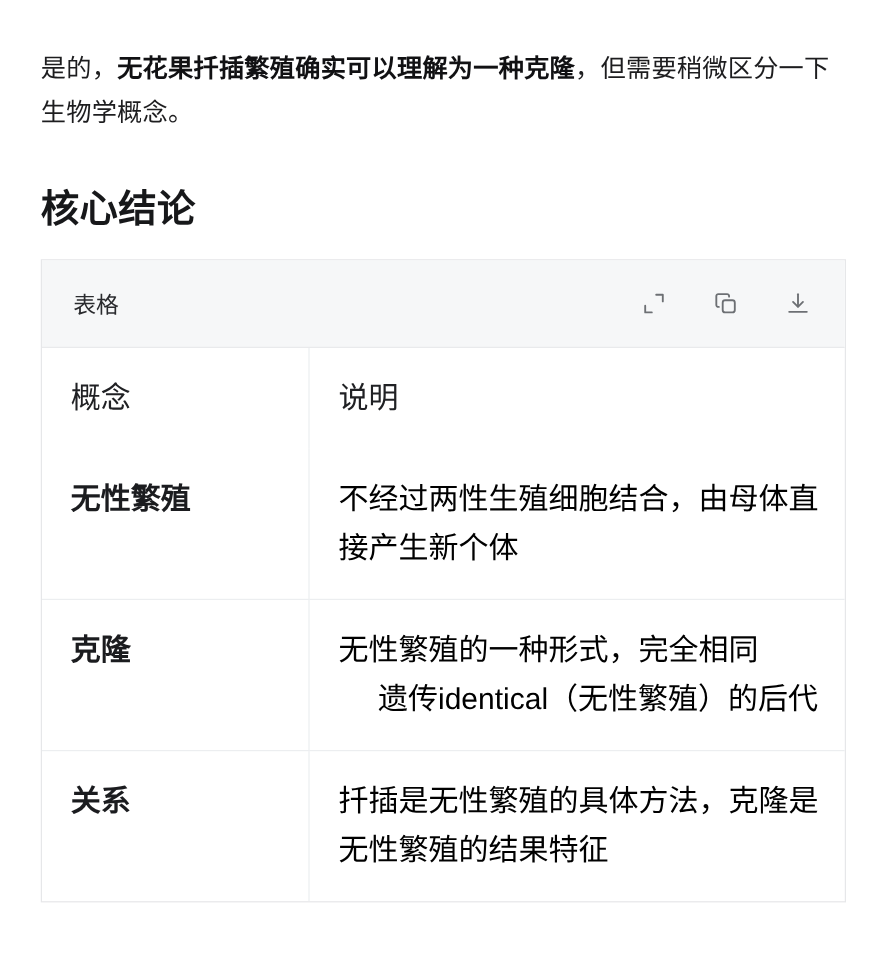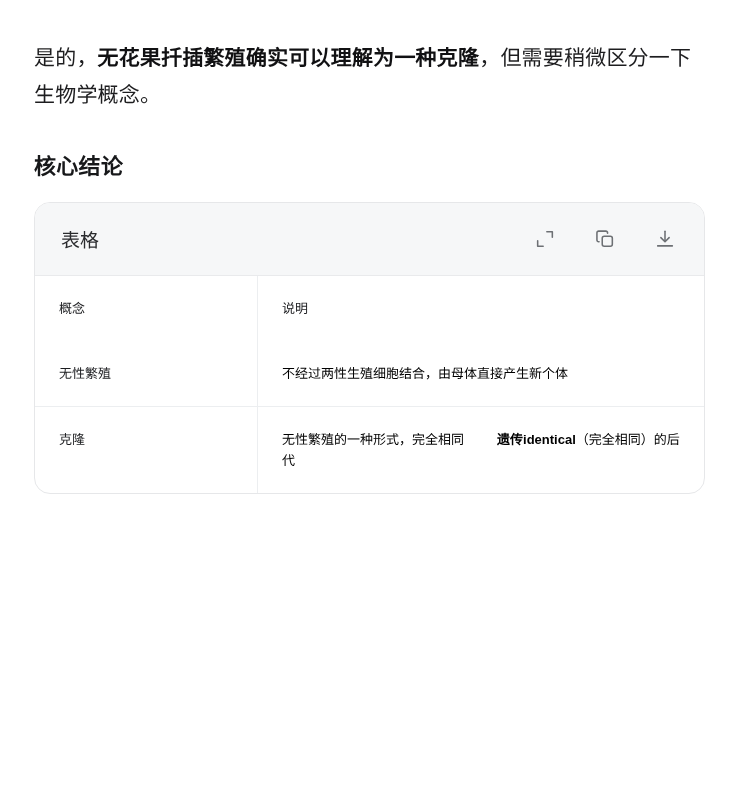--- a/index.html
+++ b/index.html
@@ -26,29 +26,29 @@
     line-height: 1.75;
     color: #1d1d1f;
     letter-spacing: 0.2px;
     margin: 0 0 34px 0;
   }
   .intro .strong {
     font-weight: 700;
     color: #111113;
   }
   .section-title {
-    font-size: 22px;
+    font-size: 32px;
     font-weight: 700;
     color: #17181a;
     margin: 0 0 22px 0;
     letter-spacing: 0.3px;
   }
   .table-card {
     border: 1px solid #e6e7e9;
-    border-radius: 16px;
+    border-radius: 0;
     background: #ffffff;
     overflow: hidden;
     box-shadow: 0 0 0 0 rgba(0,0,0,0);
   }
   .table-card-header {
     background: #f6f7f8;
     height: 72px;
     display: flex;
     align-items: center;
     padding: 0 26px 0 26px;
@@ -79,47 +79,47 @@
   table.data-table {
     width: 100%;
     border-collapse: collapse;
     table-layout: fixed;
   }
   table.data-table th,
   table.data-table td {
     text-align: left;
     vertical-align: top;
     padding: 22px 22px 22px 24px;
-    font-size: 13px;
+    font-size: 25px;
     line-height: 1.62;
     border-bottom: 1px solid #eceef0;
   }
   table.data-table tr:last-child th,
   table.data-table tr:last-child td {
     border-bottom: none;
   }
   table.data-table th {
     width: 176px;
-    font-weight: 400;
+    font-weight: 700;
     color: #1b1c1f;
     border-right: 1px solid #eceef0;
   }
   table.data-table td {
     color: #000000;
     font-weight: 400;
   }
   table.data-table thead th,
   table.data-table thead td {
     font-weight: 400;
     color: #202124;
   }
   .hdr-cell {
     font-weight: 400 !important;
   }
-  .cell-mixed .bold-part { font-weight: 700; margin-left: 33px; }
+  .cell-mixed .bold-part { font-weight: 400; margin-left: 33px; }
 </style>
 </head>
 <body>
 
 <div class="page">
 
   <p class="intro">
     <span>是的，</span><span class="strong">无花果扦插繁殖确实可以理解为一种克隆</span><span>，但需要稍微区分一下生物学概念。</span>
   </p>
 
@@ -165,22 +165,26 @@
       </thead>
       <tbody>
 
         <tr>
           <th>无性繁殖</th>
           <td>不经过两性生殖细胞结合，由母体直接产生新个体</td>
         </tr>
 
         <tr>
           <th>克隆</th>
-          <td class="cell-mixed"><span>无性繁殖的一种形式，完全相同</span><span class="bold-part">遗传identical</span><span>（完全相同）的后代</span></td>
+          <td class="cell-mixed"><span>无性繁殖的一种形式，完全相同</span><span class="bold-part">遗传identical</span><span>（无性繁殖）的后代</span></td>
         </tr>
 
+        <tr>
+          <th>关系</th>
+          <td>扦插是无性繁殖的具体方法，克隆是无性繁殖的结果特征</td>
+        </tr>
 
       </tbody>
     </table>
 
   </div>
 
 </div>
 
 </body></html>

